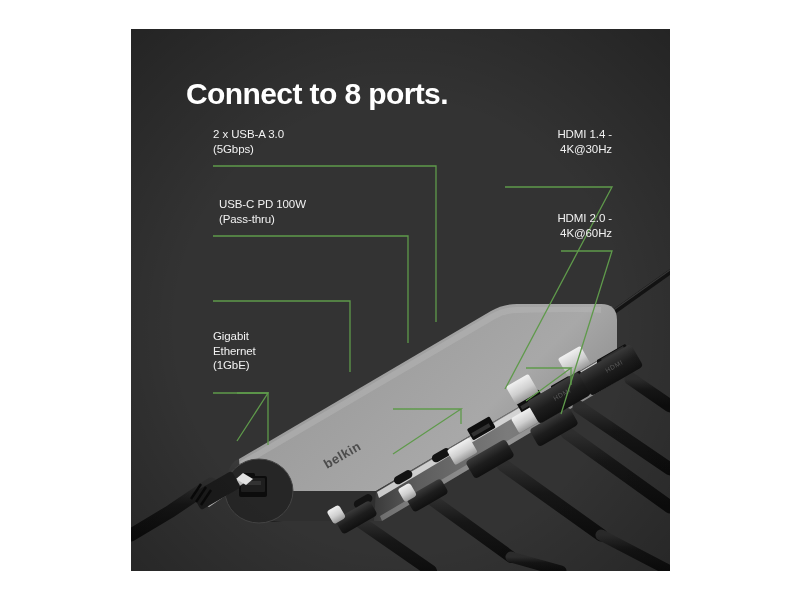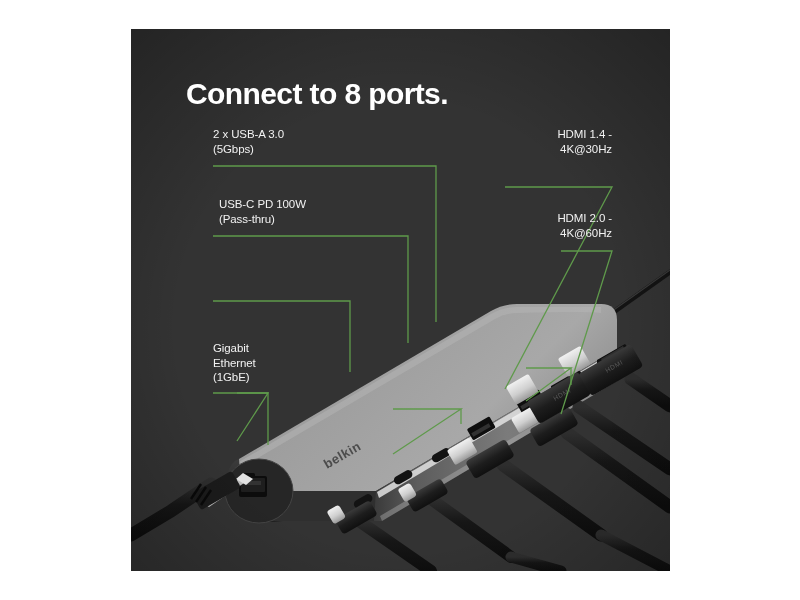--- a/index.html
+++ b/index.html
@@ -230,21 +230,21 @@
         <polyline points="106,364 137,364 106,412" fill="none" stroke="#5f9a4b" stroke-width="1.3"></polyline>
       </svg>
 
     <div class="callout left" style="left:82px; top:98px;">2 x USB-A 3.0
 (5Gbps)</div>
 
     <div class="callout left" style="left:82px; top:168px;margin-left:6px;">USB-C PD 100W
 (Pass-thru)</div>
 
 
-    <div class="callout left" style="left:82px; top:312px;">Gigabit
+    <div class="callout left" style="left:82px; top:300px;">Gigabit
 Ethernet
 (1GbE)</div>
 
     <div class="callout right" style="right:58px; top:98px;">HDMI 1.4 -
 4K@30Hz</div>
 
     <div class="callout right" style="right:58px; top:163px;margin-top:19px;">HDMI 2.0 -
 4K@60Hz</div>
 
   </div>

